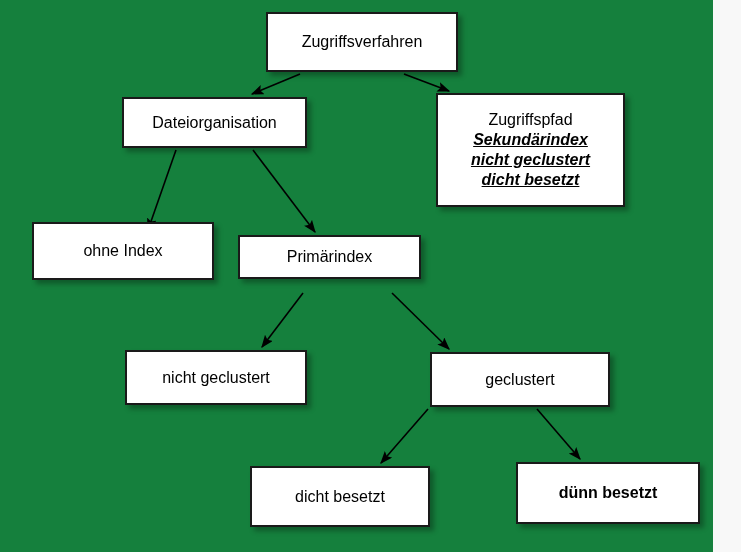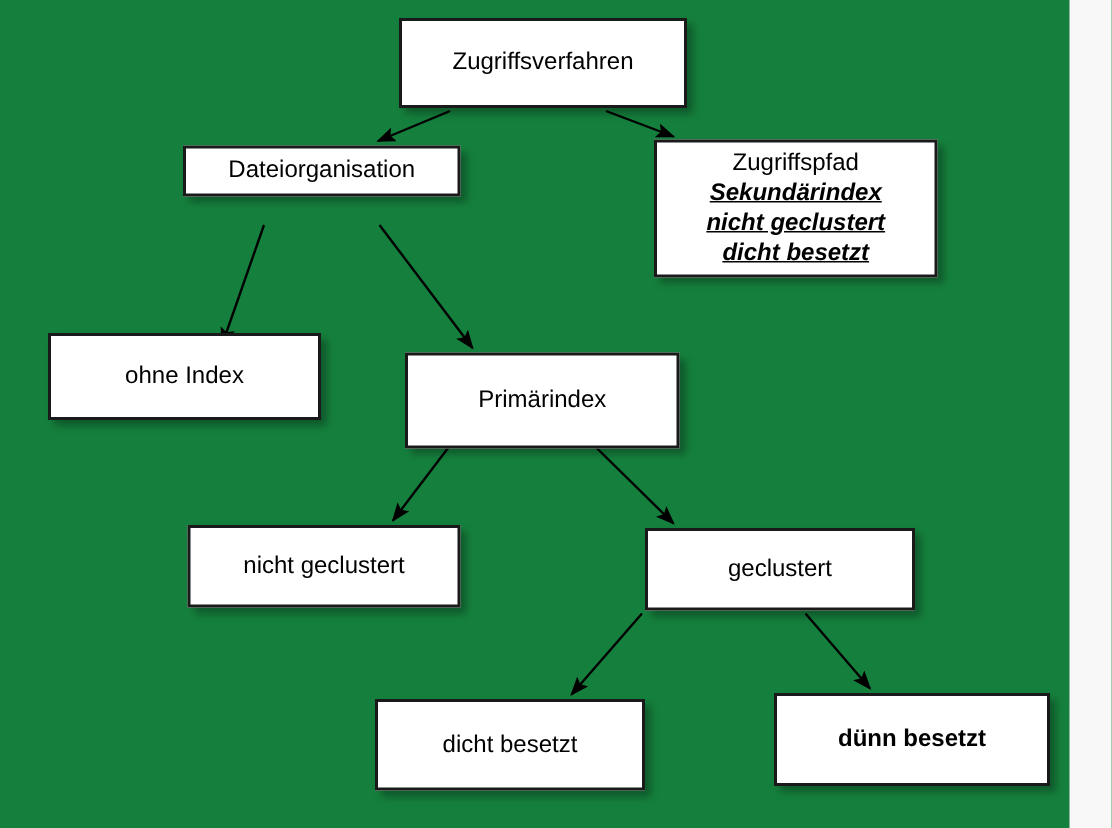--- a/index.html
+++ b/index.html
@@ -80,33 +80,33 @@
         <line x1="392" y1="293" x2="449" y2="349" stroke="#000000" stroke-width="1.6" marker-end="url(#arrowhead)"></line>
         <line x1="428" y1="409" x2="381" y2="463" stroke="#000000" stroke-width="1.6" marker-end="url(#arrowhead)"></line>
         <line x1="537" y1="409" x2="580" y2="459" stroke="#000000" stroke-width="1.6" marker-end="url(#arrowhead)"></line>
       </g>
   </svg>
 
   <div id="node-group">
       <div class="node" style="left: 266px; top: 12px; width: 192px; height: 60px; border-color: rgb(26, 26, 26); background: rgb(255, 255, 255);">
         <span class="line upright">Zugriffsverfahren</span>
       </div>
-      <div class="node" style="left: 122px; top: 97px; width: 185px; height: 34px; border-color: rgb(26, 26, 26); background: rgb(255, 255, 255);">
+      <div class="node" style="left: 122px; top: 97px; width: 185px; height: 51px; border-color: rgb(26, 26, 26); background: rgb(255, 255, 255);">
         <span class="line upright">Dateiorganisation</span>
       </div>
-      <div class="node" style="left: 436px; top: 93px; width: 189px; height: 92px; border-color: rgb(26, 26, 26); background: rgb(255, 255, 255);">
+      <div class="node" style="left: 436px; top: 93px; width: 189px; height: 114px; border-color: rgb(26, 26, 26); background: rgb(255, 255, 255);">
         <span class="line upright">Zugriffspfad</span>
         <span class="line italic">Sekundärindex</span>
         <span class="line italic">nicht geclustert</span>
         <span class="line italic">dicht besetzt</span>
       </div>
       <div class="node" style="left: 32px; top: 222px; width: 182px; height: 58px; border-color: rgb(26, 26, 26); background: rgb(255, 255, 255); align-items: center;">
         <span class="line upright">ohne Index</span>
       </div>
-      <div class="node" style="left: 270px; top: 235px; width: 183px; height: 64px; border-color: rgb(26, 26, 26); background: rgb(255, 255, 255);">
+      <div class="node" style="left: 238px; top: 235px; width: 183px; height: 44px; border-color: rgb(26, 26, 26); background: rgb(255, 255, 255);">
         <span class="line upright">Primärindex</span>
       </div>
       <div class="node" style="left: 125px; top: 350px; width: 182px; height: 55px; border-color: rgb(26, 26, 26); background: rgb(255, 255, 255);">
         <span class="line upright">nicht geclustert</span>
       </div>
       <div class="node" style="left: 398px; top: 352px; width: 180px; height: 55px; border-color: rgb(26, 26, 26); background: rgb(255, 255, 255); margin-left: 32px;">
         <span class="line upright">geclustert</span>
       </div>
       <div class="node" style="left: 250px; top: 466px; width: 180px; height: 61px; border-color: rgb(26, 26, 26); background: rgb(255, 255, 255);">
         <span class="line upright">dicht besetzt</span>

